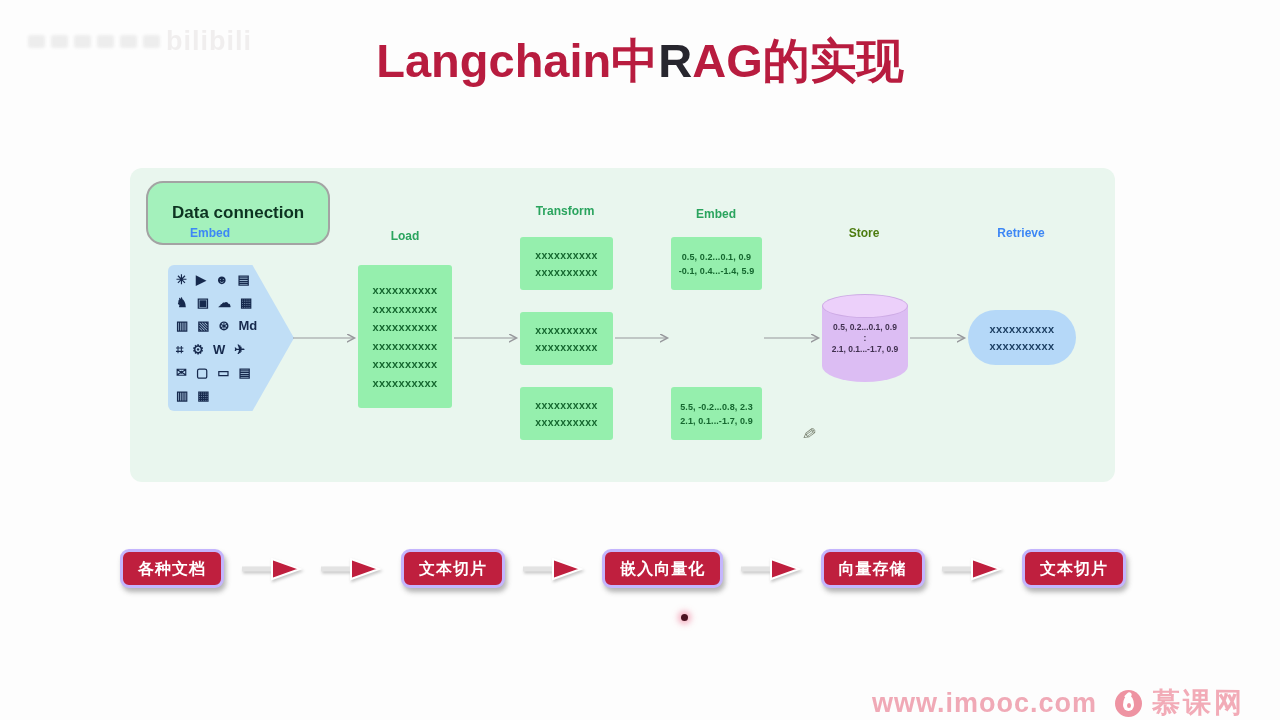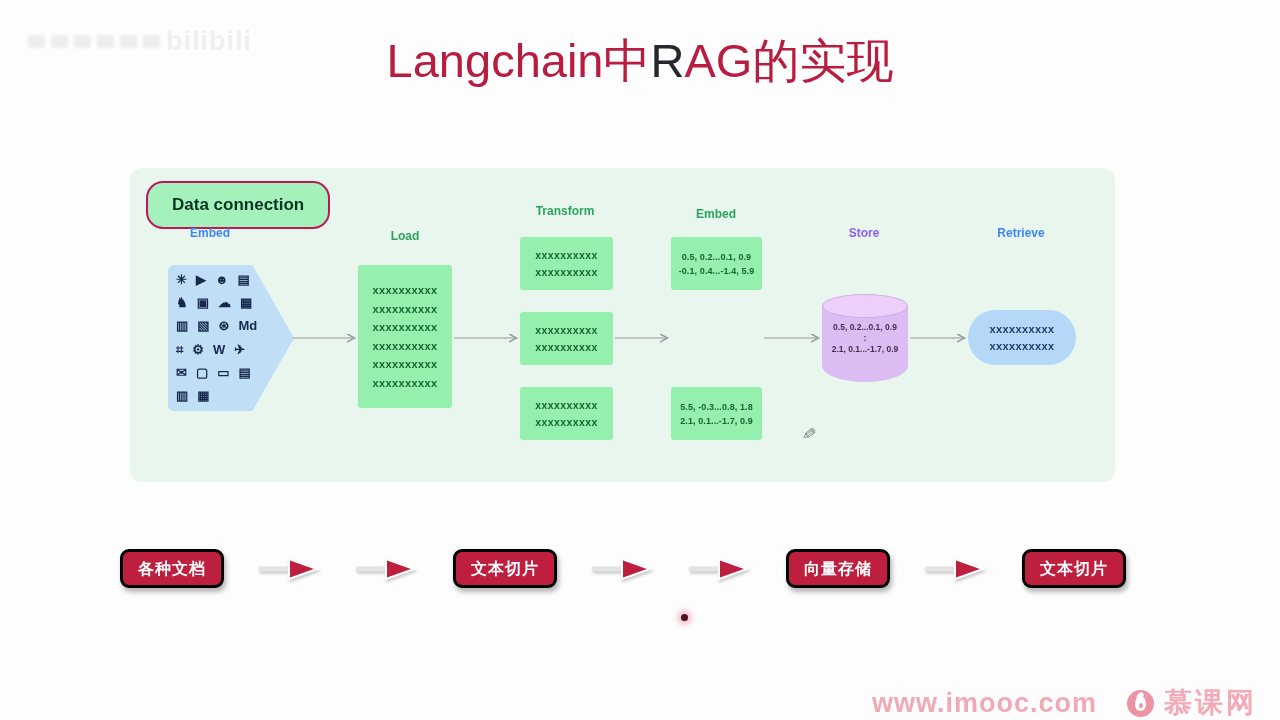--- a/index.html
+++ b/index.html
@@ -6,30 +6,30 @@
   body{width:1280px;height:720px;overflow:hidden;font-family:"Liberation Sans",sans-serif;}
   .stage{position:relative;width:1280px;height:720px;background:#fdfdfd;}
 
   
   .bili-wm{position:absolute;left:28px;top:26px;display:flex;align-items:center;gap:6px;}
   .wm-blob{display:inline-block;width:17px;height:13px;background:#ededed;border-radius:3px;filter:blur(1.5px);}
   .wm-text{font-size:27px;font-weight:bold;color:#f0eeee;filter:blur(0.7px);letter-spacing:1px;}
 
   
   .title{position:absolute;left:0;top:30px;width:100%;text-align:center;margin:0;
-         font-size:47px;font-weight:400;color:#b81c3f;letter-spacing:0;}
+         font-size:47px;font-weight:700;color:#b81c3f;letter-spacing:0;}
   .title .dark{color:#27262e;}
 
   
   .panel{position:absolute;left:130px;top:168px;width:985px;height:314px;
          background:#e9f6ee;border-radius:12px;}
-  .badge{position:absolute;left:16px;top:13px;padding:12px 24px;background:#a4f1bc;
-         border:2px solid #be185d;border-radius:17px;font-size:17px;font-weight:bold;color:#0d3321;}
+  .badge{position:absolute;left:16px;top:13px;padding:20px 24px;background:#a4f1bc;
+         border:2px solid #a3a3a3;border-radius:17px;font-size:17px;font-weight:bold;color:#0d3321;}
   .col-h{position:absolute;width:130px;text-align:center;font-size:12px;font-weight:bold;}
-  .h-blue{color:#3d87f5}.h-green{color:#2aa45e}.h-purple{color:#8b5cf6}
+  .h-blue{color:#3d87f5}.h-green{color:#2aa45e}.h-purple{color:#4d7c0f}
 
   .source-shape{position:absolute;left:38px;top:97px;width:126px;height:146px;background:#c0def6;
         clip-path:polygon(0 0,67% 0,100% 50%,67% 100%,0 100%);border-radius:6px;}
   .icon-grid{position:absolute;left:8px;top:8px;width:86px;bottom:8px;display:flex;flex-wrap:wrap;
         gap:5px 9px;align-content:space-between;align-items:center;}
   .src-icon{font-size:13px;line-height:14px;color:#16294d;font-weight:bold;}
 
   .gbox{position:absolute;background:#95efad;border-radius:3px;display:flex;flex-direction:column;
         align-items:center;justify-content:center;color:#15672f;font-weight:bold;}
   .load-box{left:228px;top:97px;width:94px;height:143px;}
@@ -51,31 +51,31 @@
 
   .retrieve-pill{position:absolute;left:838px;top:142px;width:108px;height:55px;background:#b5d8f8;
         border-radius:28px;display:flex;flex-direction:column;align-items:center;justify-content:center;}
   .retrieve-pill span{font-size:11px;line-height:17px;font-weight:bold;color:#1d3f63;letter-spacing:.4px;}
 
   .arrows{position:absolute;left:0;top:0;pointer-events:none;}
   .pencil{position:absolute;left:672px;top:256px;font-size:17px;color:#78806f;transform:scaleX(-1) rotate(-8deg);}
 
   
   .flow{position:absolute;left:120px;top:549px;width:1006px;display:flex;align-items:center;justify-content:space-between;}
-  .rbox{background:#bf1f3e;border:3px solid #000000;border-radius:9px;color:#fff;font-weight:bold;font-size:16px;
+  .rbox{background:#bf1f3e;border:3px solid #c4b5fd;border-radius:9px;color:#fff;font-weight:bold;font-size:16px;
         height:33px;line-height:33px;padding:0 15px;white-space:nowrap;
         box-shadow:2px 4px 5px rgba(90,90,90,.45);letter-spacing:1px;}
   .conn{filter:drop-shadow(1px 2px 1.5px rgba(100,100,100,.35));flex:none;}
 
   .laser-dot{position:absolute;left:681px;top:614px;width:7px;height:7px;border-radius:50%;background:#4a1220;
         box-shadow:0 0 6px 3px rgba(242,146,170,.75);}
 
   
   .footer{position:absolute;left:872px;top:684px;display:flex;align-items:center;gap:10px;}
-  .url{font-size:27px;font-weight:bold;color:#f0a9b6;letter-spacing:1px;margin-right:20px;}
+  .url{font-size:27px;font-weight:bold;color:#f0a9b6;letter-spacing:1px;margin-right:8px;}
   .logo{position:relative;width:27px;height:27px;border-radius:50%;background:#ee93a2;flex:none;}
   .flame{position:absolute;left:8px;top:5px;width:11px;height:16px;background:#fff;
         border-radius:50% 50% 50% 50% / 62% 62% 38% 38%;}
   .flame::before{content:"";position:absolute;left:3px;top:-3px;width:5px;height:7px;background:#fff;
         border-radius:50% 50% 50% 0;transform:rotate(45deg);}
   .flame::after{content:"";position:absolute;left:3.5px;top:8px;width:4px;height:5px;background:#ee93a2;
         border-radius:50%;}
   .brand{font-size:28px;font-weight:bold;color:#f2abb7;letter-spacing:3px;}
 </style>
 </head>
@@ -152,21 +152,21 @@
     <div class="gbox t-box row-c">
       <span>xxxxxxxxxx</span>
       <span>xxxxxxxxxx</span>
     </div>
 
     <div class="gbox e-box row-a">
       <span>0.5, 0.2...0.1, 0.9</span>
       <span>-0.1, 0.4...-1.4, 5.9</span>
     </div>
     <div class="gbox e-box row-c">
-      <span>5.5, -0.3...0.8, 1.8</span>
+      <span>5.5, -0.2...0.8, 2.3</span>
       <span>2.1, 0.1...-1.7, 0.9</span>
     </div>
 
     <div class="cylinder">
       <div class="cyl-body"></div>
       <div class="cyl-lid"></div>
       <div class="cyl-text">
         <div>0.5, 0.2...0.1, 0.9</div>
         <div>:</div>
         <div>2.1, 0.1...-1.7, 0.9</div>
@@ -202,20 +202,21 @@
     </svg>
     <svg class="conn" width="62" height="26">
       <line x1="0" y1="13" x2="30" y2="13" stroke="#e3e3e3" stroke-width="5"></line>
       <polygon points="30,3 58,13 30,23" fill="#bf1f3e" stroke="#fff" stroke-width="2"></polygon>
     </svg>
     <div class="rbox">文本切片</div>
     <svg class="conn" width="62" height="26">
       <line x1="0" y1="13" x2="30" y2="13" stroke="#e3e3e3" stroke-width="5"></line>
       <polygon points="30,3 58,13 30,23" fill="#bf1f3e" stroke="#fff" stroke-width="2"></polygon>
     </svg>
+    <div class="rbox">嵌入向量化</div>
     <svg class="conn" width="62" height="26">
       <line x1="0" y1="13" x2="30" y2="13" stroke="#e3e3e3" stroke-width="5"></line>
       <polygon points="30,3 58,13 30,23" fill="#bf1f3e" stroke="#fff" stroke-width="2"></polygon>
     </svg>
     <div class="rbox">向量存储</div>
     <svg class="conn" width="62" height="26">
       <line x1="0" y1="13" x2="30" y2="13" stroke="#e3e3e3" stroke-width="5"></line>
       <polygon points="30,3 58,13 30,23" fill="#bf1f3e" stroke="#fff" stroke-width="2"></polygon>
     </svg>
     <div class="rbox">文本切片</div>

